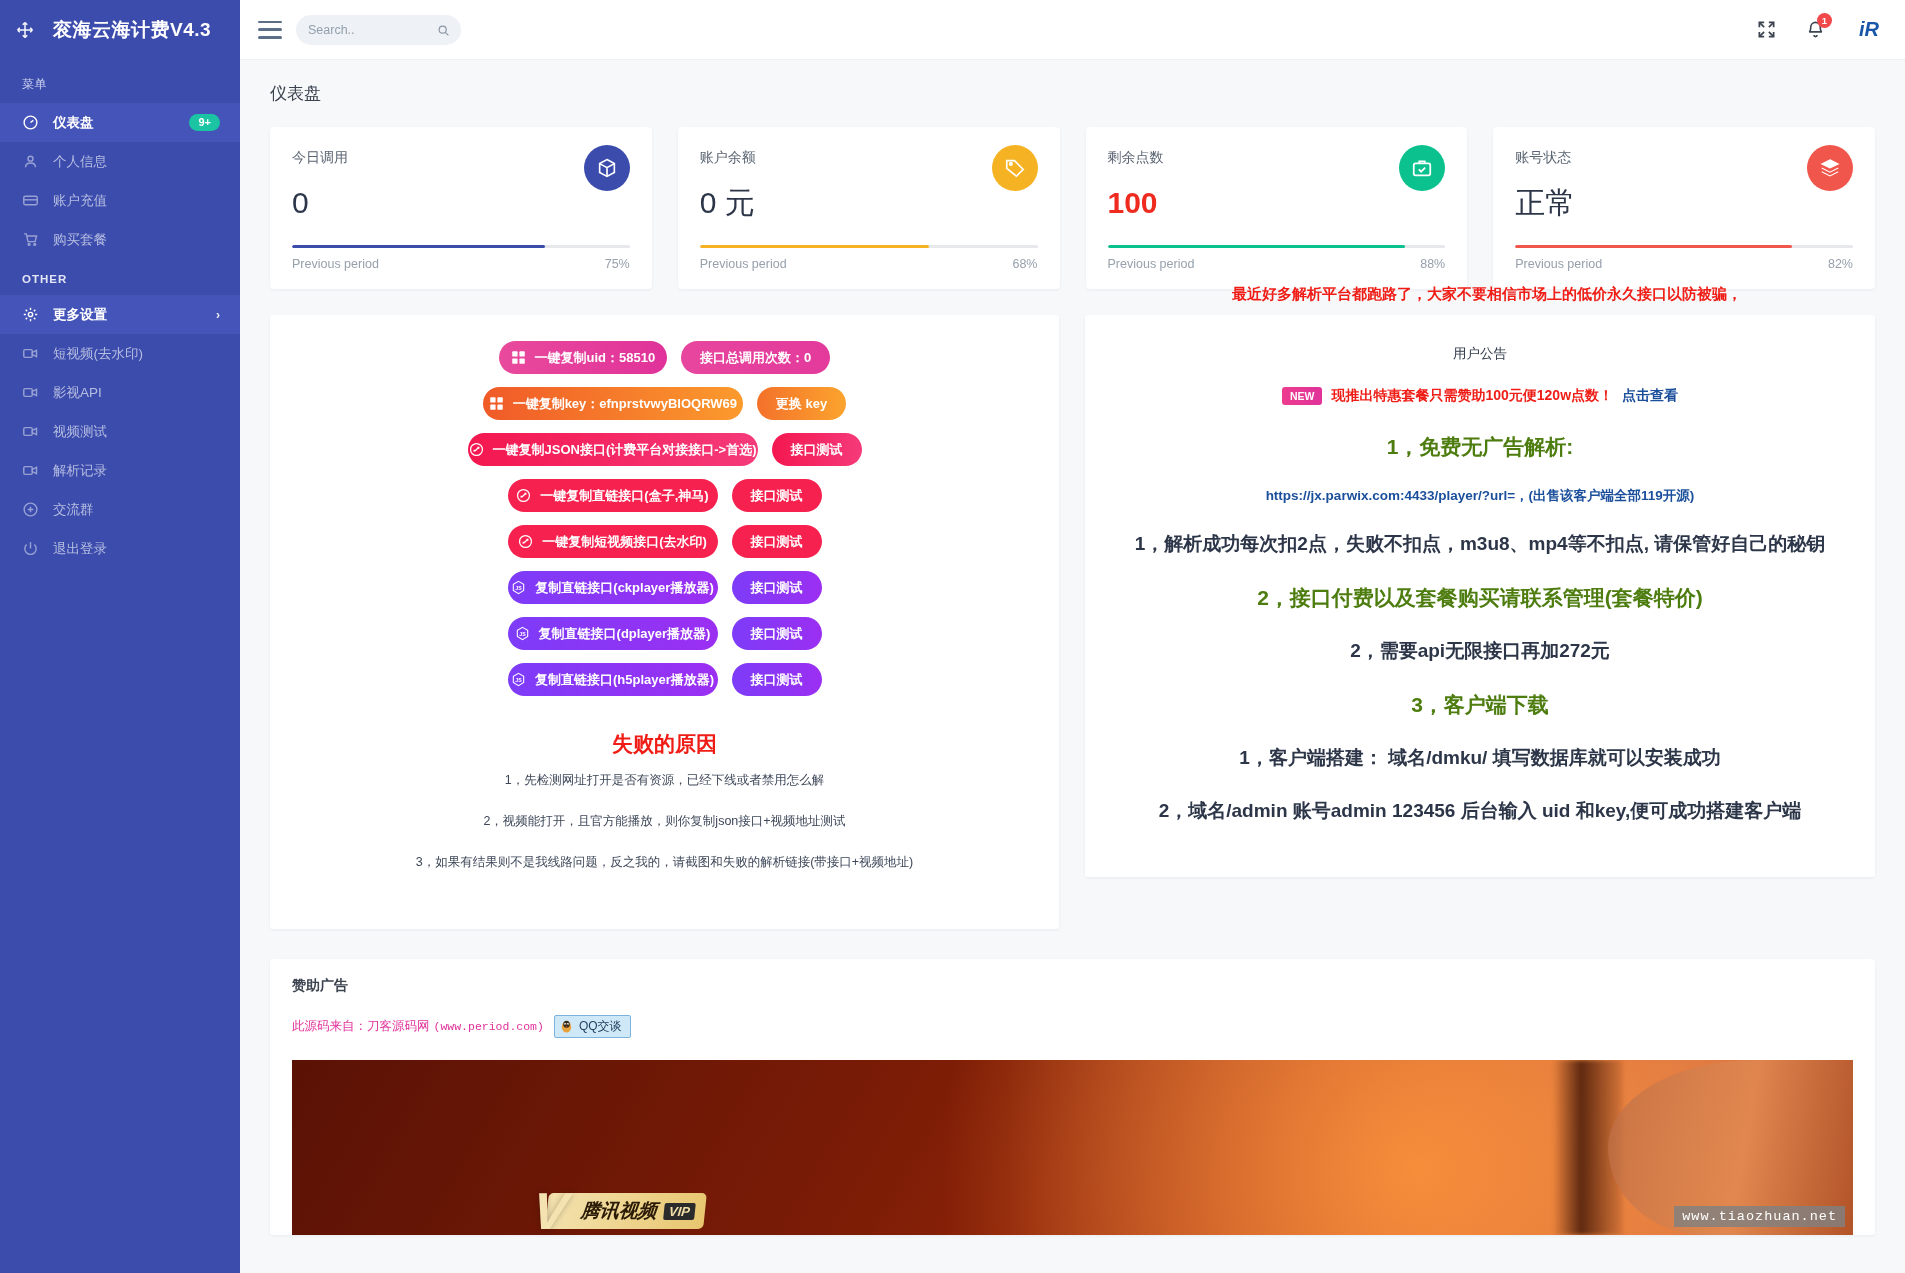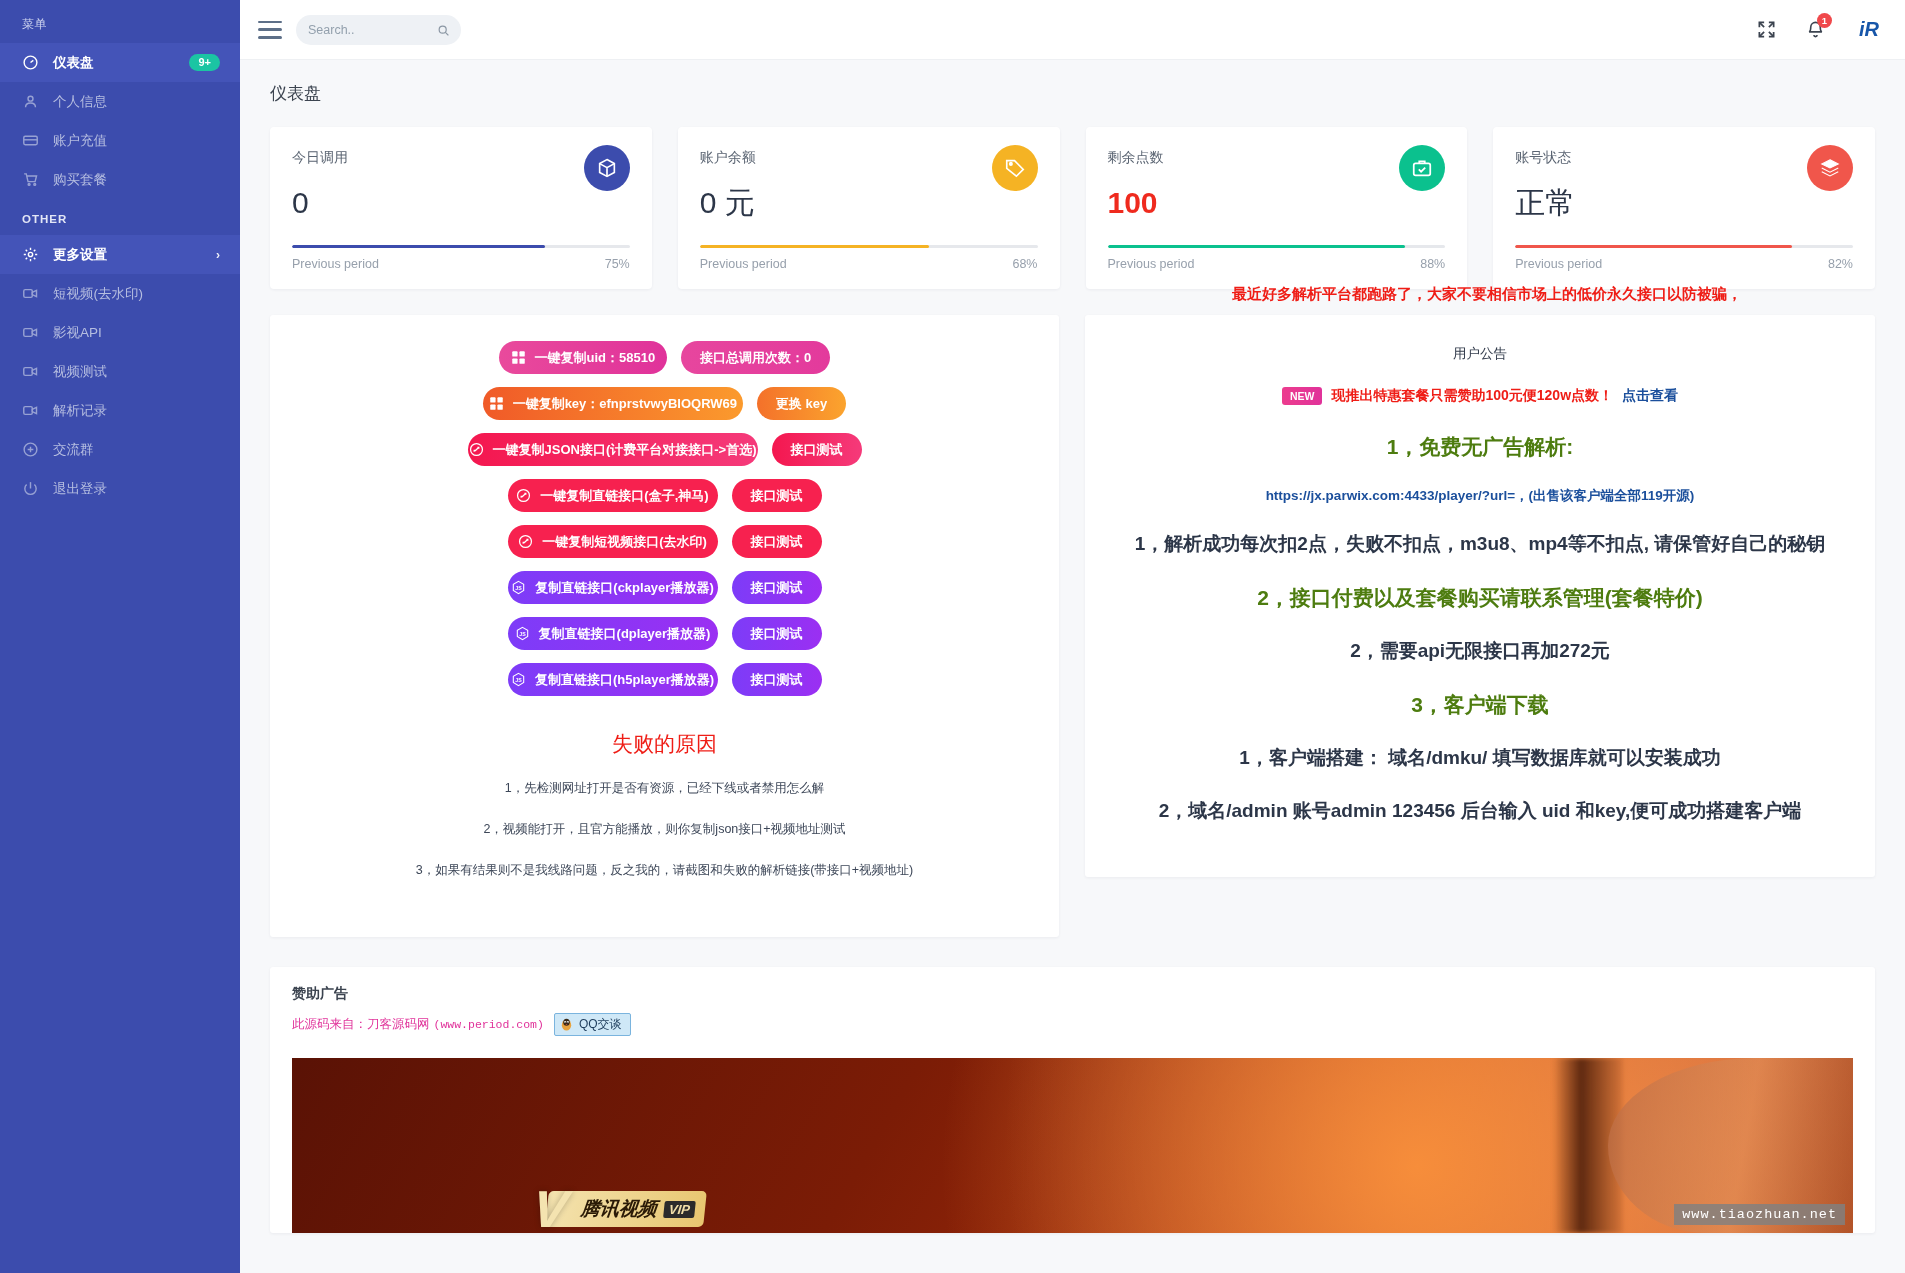--- a/index.html
+++ b/index.html
@@ -251,22 +251,22 @@
   .pill.json-t    { background: linear-gradient(90deg,#f4174f,#f53a7a); }
   .pill.red       { background: #f7214f; width: 210px; }
   .pill.red-t     { background: #f7214f; }
   .pill.purple    { background: linear-gradient(90deg,#7d3cf8,#9b2ff2); width: 210px; }
   .pill.purple-t  { background: linear-gradient(90deg,#7d3cf8,#9b2ff2); }
 
   .fail-title {
     text-align: center;
     color: #ef1d16;
     font-size: 21px;
-    font-weight: normal;
-    margin: 34px 0 22px;
+    font-weight: bold;
+    margin: 34px 0 14px;
   }
   .fail-line {
     text-align: center;
     font-size: 12.5px;
     color: #3d4758;
     margin-bottom: 24px;
   }
 
   
   .ann-title { font-size: 13.5px; color: #333c4c; margin: 18px 0 24px; }
@@ -291,21 +291,21 @@
   
   .sponsor {
     margin: 30px 30px 0 30px;
     background: #fff;
     border-radius: 3px;
     box-shadow: 0 1px 3px rgba(30,40,60,.06);
     padding: 18px 22px 0;
   }
   .sponsor-title { font-size: 14px; color: #3c4450; font-weight: bold; }
   .sponsor-sub {
-    margin-top: 10px;
+    margin-top: 20px;
     display: flex; align-items: center; gap: 10px;
     font-size: 12.5px;
   }
   .sponsor-sub .s-cn { color: #e0329a; }
   .sponsor-sub .s-url { color: #e0329a; font-family: "Liberation Mono", monospace; font-size: 11.5px; }
   .qq-btn {
     display: inline-flex; align-items: center; gap: 5px;
     background: #cfe8f7; border: 1px solid #7ab4de;
     border-radius: 2px; padding: 2px 8px 2px 4px;
     font-size: 12px; color: #1d3c5c; cursor: pointer;
@@ -361,20 +361,28 @@
     font-family: "Liberation Mono", "DejaVu Sans Mono", monospace;
     font-size: 13.5px;
     letter-spacing: 1px;
     padding: 3px 8px;
   }
 </style>
 </head>
 <body>
 
 <div id="sidebar">
+  <div class="brand">
+    <span class="brand-move-icon">
+      <svg viewBox="0 0 24 24" fill="none" stroke="currentColor" stroke-width="2">
+        <path d="M12 2v20M2 12h20M12 2l-3 3M12 2l3 3M12 22l-3-3M12 22l3-3M2 12l3-3M2 12l3 3M22 12l-3-3M22 12l-3 3"></path>
+      </svg>
+    </span>
+    <span class="brand-title">衮海云海计费V4.3</span>
+  </div>
 
   <div class="menu-section-label">菜单</div>
 
   <div class="menu-item active">
     <span class="mi-ico">
       <svg viewBox="0 0 24 24" fill="none" stroke="currentColor" stroke-width="2">
           <circle cx="12" cy="12" r="9"></circle>
           <path d="M12 12l4-3"></path>
         </svg>
     </span>

